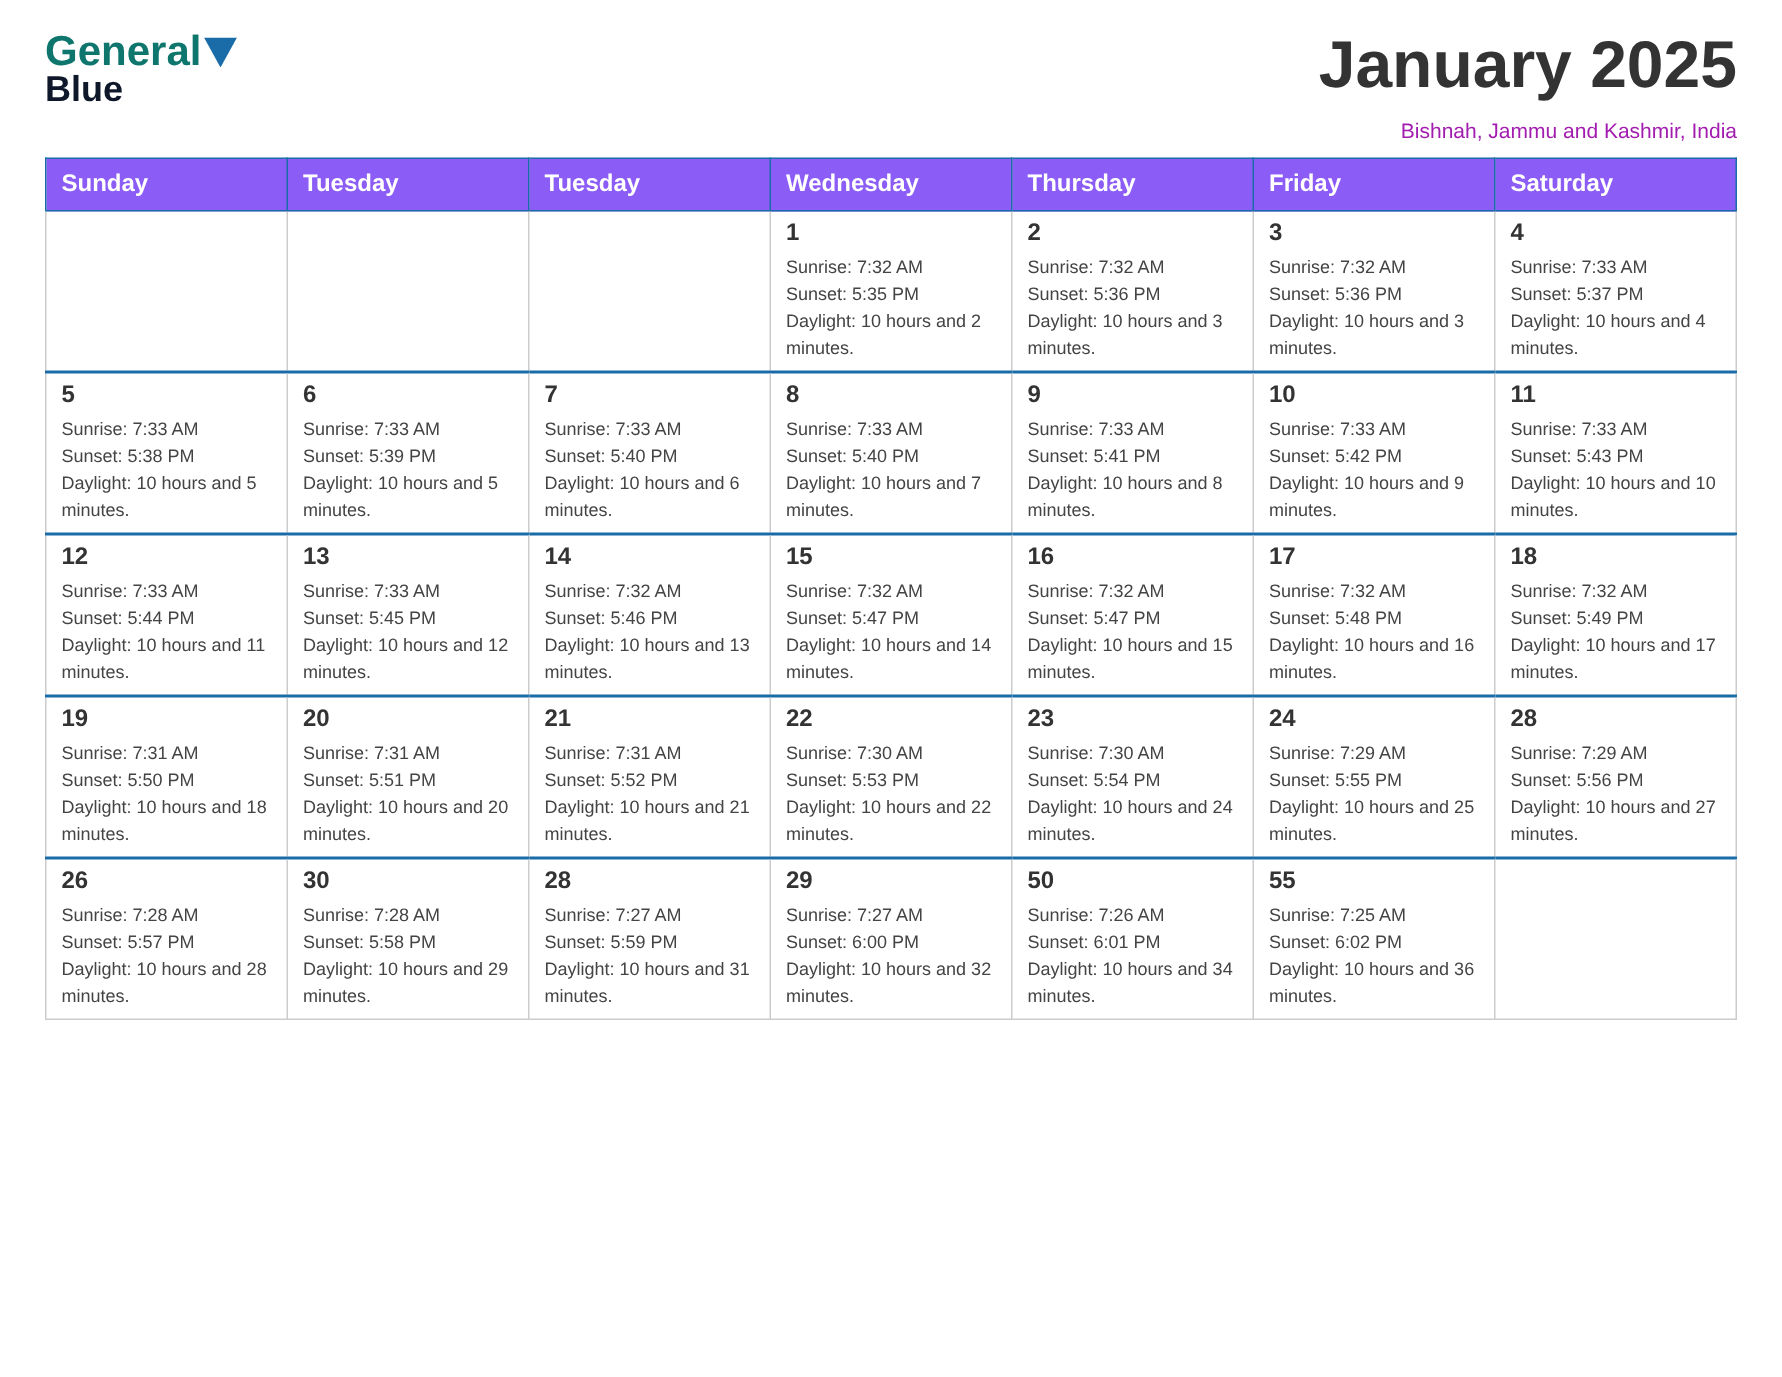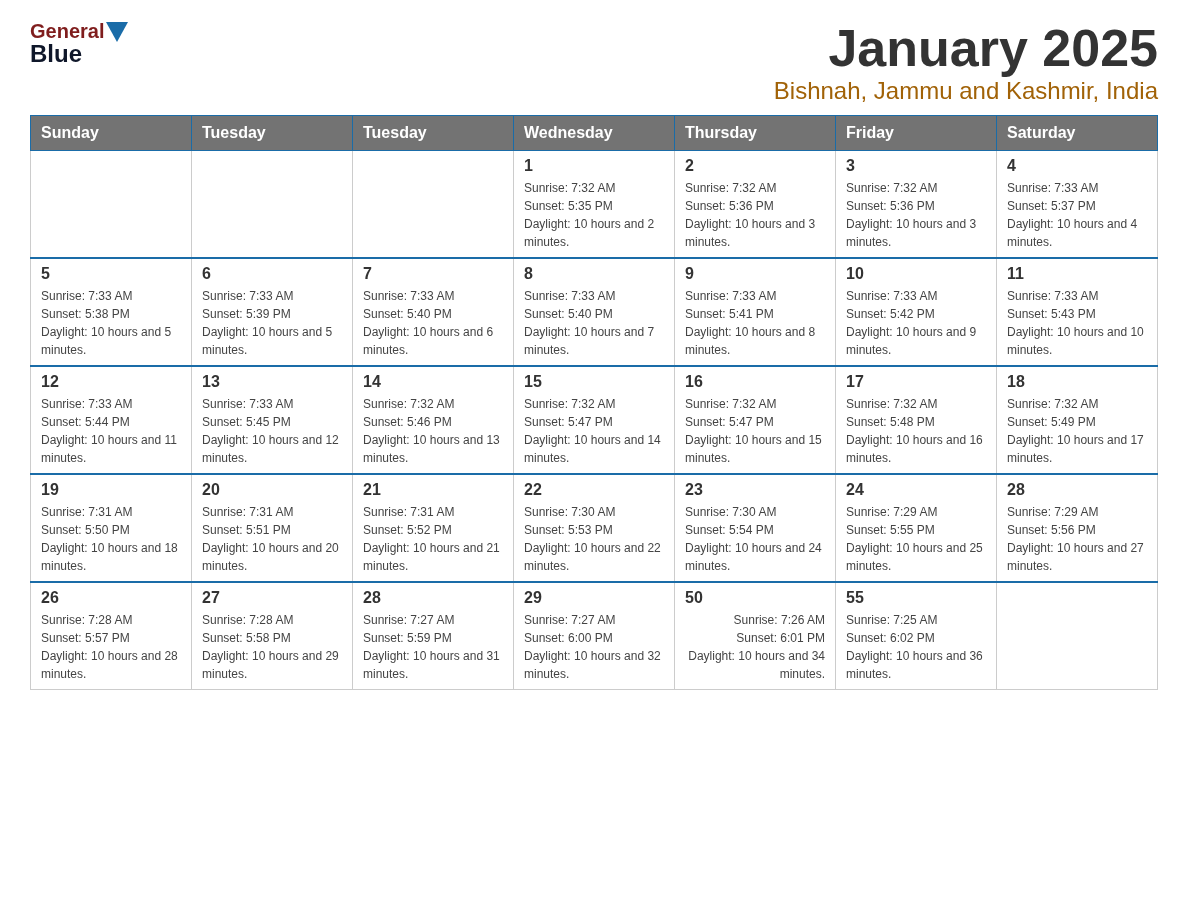--- a/index.html
+++ b/index.html
@@ -15,52 +15,53 @@
       justify-content: space-between;
       align-items: flex-start;
       margin-bottom: 10px;
     }
     .logo {
       display: flex;
       flex-direction: column;
       align-items: flex-start;
     }
     .logo-text {
-      font-size: 20px;
-      font-weight: bold;
-      color: #7f1d1d;
+      font-size: 28px;
+      font-weight: bold;
+      color: #0f766e;
       line-height: 1;
     }
     .logo-blue {
       color: #0f172a;
       font-size: 24px;
       font-weight: bold;
       margin-top: -2px;
     }
     .title-section {
       text-align: right;
     }
     .main-title {
-      font-size: 52px;
+      font-size: 44px;
       font-weight: bold;
       color: #333;
       line-height: 1.1;
     }
     .subtitle {
-      font-size: 24px;
-      color: #a16207;
+      font-size: 14px;
+      color: #a21caf;
       font-weight: normal;
+      margin-top: 11px;
     }
     .calendar {
       width: 100%;
       border-collapse: collapse;
       border: 1px solid #cccccc;
     }
     .calendar th {
-      background-color: #737373;
+      background-color: #8b5cf6;
       color: #ffffff;
       text-align: left;
       padding: 8px 10px;
       font-size: 16px;
       font-weight: bold;
       border: 1px solid #1a6ca8;
     }
     .calendar td {
       vertical-align: top;
       padding: 6px 10px;
@@ -280,40 +281,40 @@
         </td>
       </tr>
       <tr class="week-row">
         <td>
           <div class="day-number">26</div>
           <div class="day-info" style="white-space: pre-line;">Sunrise: 7:28 AM
 Sunset: 5:57 PM
 Daylight: 10 hours and 28 minutes.</div>
         </td>
         <td>
-          <div class="day-number">27</div>
+          <div class="day-number">30</div>
           <div class="day-info" style="white-space: pre-line;">Sunrise: 7:28 AM
 Sunset: 5:58 PM
 Daylight: 10 hours and 29 minutes.</div>
         </td>
         <td>
           <div class="day-number">28</div>
           <div class="day-info" style="white-space: pre-line;">Sunrise: 7:27 AM
 Sunset: 5:59 PM
 Daylight: 10 hours and 31 minutes.</div>
         </td>
         <td>
           <div class="day-number">29</div>
           <div class="day-info" style="white-space: pre-line;">Sunrise: 7:27 AM
 Sunset: 6:00 PM
 Daylight: 10 hours and 32 minutes.</div>
         </td>
         <td>
           <div class="day-number">50</div>
-          <div class="day-info" style="white-space: pre-line; text-align: right;">Sunrise: 7:26 AM
+          <div class="day-info" style="white-space: pre-line;">Sunrise: 7:26 AM
 Sunset: 6:01 PM
 Daylight: 10 hours and 34 minutes.</div>
         </td>
         <td>
           <div class="day-number">55</div>
           <div class="day-info" style="white-space: pre-line;">Sunrise: 7:25 AM
 Sunset: 6:02 PM
 Daylight: 10 hours and 36 minutes.</div>
         </td>
         <td class="empty-cell"></td>

